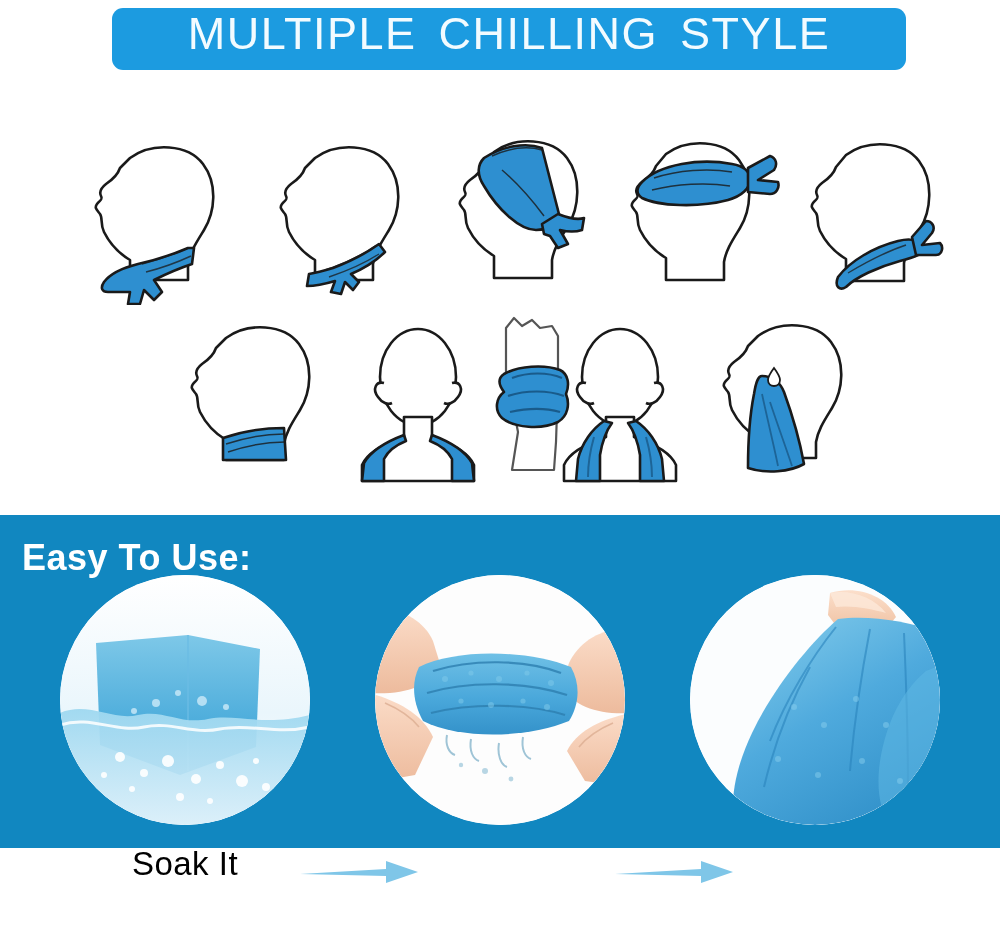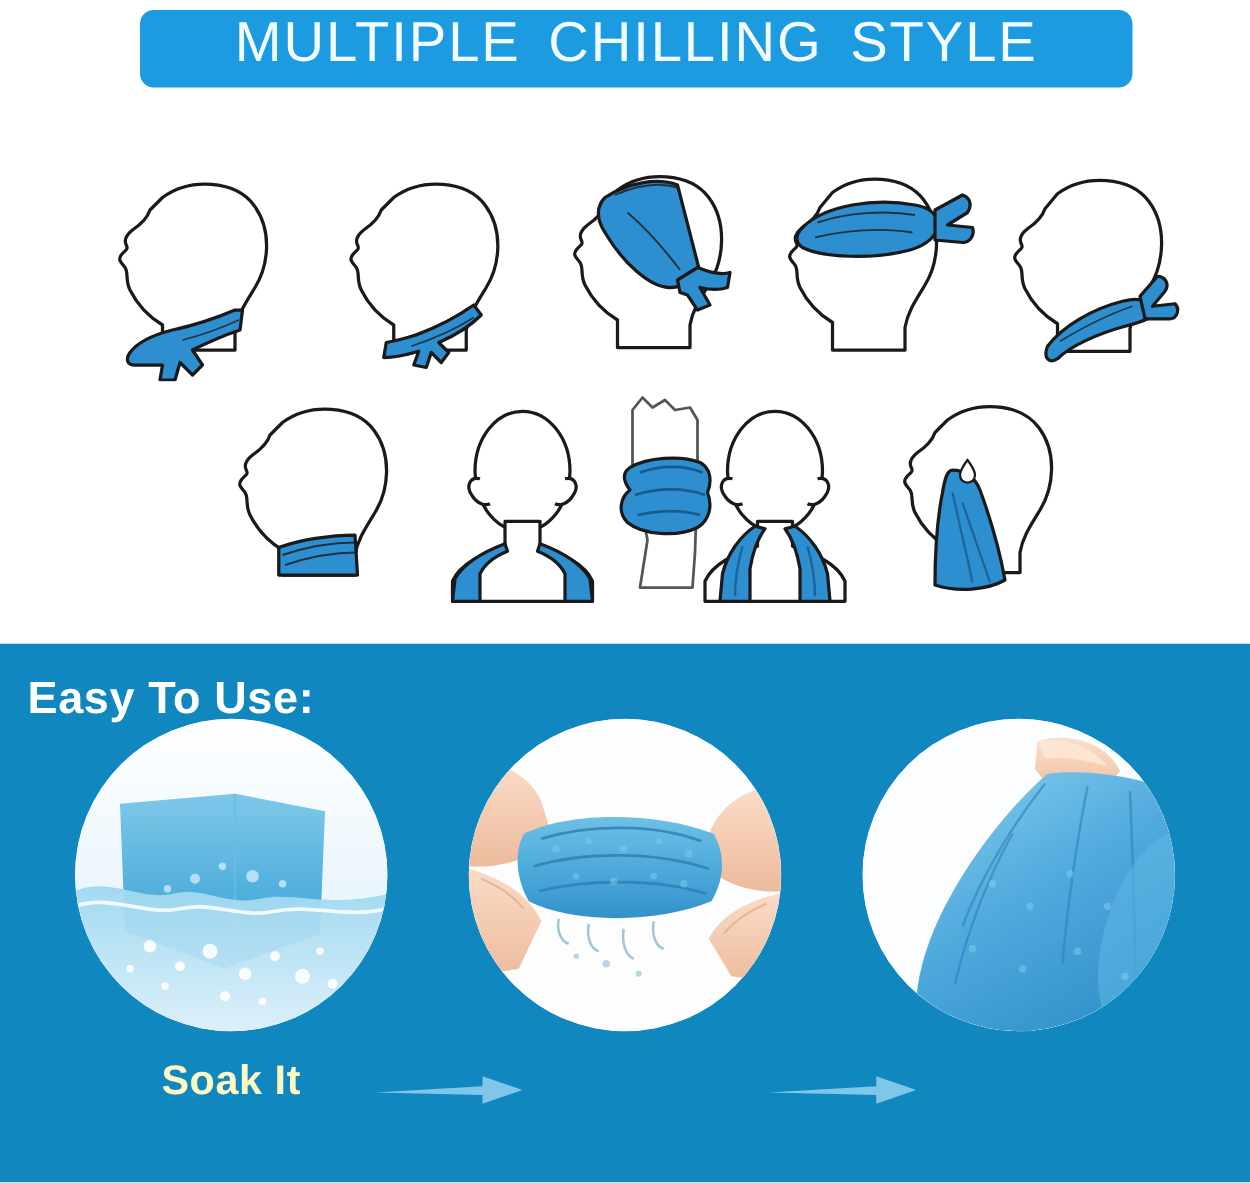--- a/index.html
+++ b/index.html
@@ -24,44 +24,43 @@
     white-space:nowrap;
   }
   .banner-text .gap{display:inline-block;width:22px;}
 
   
   .styles-area{position:absolute;left:0;top:80px;width:1000px;height:430px;background:#fff;}
   .fig{position:absolute;}
 
   
   .use-panel{
-    position:absolute;left:0;top:515px;width:1000px;height:431px;
+    position:absolute;left:0;top:515px;width:1000px;height:333px;
     background:#1187C0;
   }
   .use-title{
     position:absolute;left:22px;top:22px;
     color:#ffffff;font-size:36px;font-weight:bold;
     letter-spacing:.5px;
     font-family:"Liberation Sans", sans-serif;
   }
 
   .photo{
     position:absolute;top:60px;width:250px;height:250px;border-radius:50%;
     overflow:hidden;background:#fff;
   }
   .photo-1{left:60px;}
   .photo-2{left:375px;}
   .photo-3{left:690px;}
 
   .steps{position:absolute;left:0;top:330px;width:1000px;height:80px;}
   .step-label{
     position:absolute;top:0;width:230px;text-align:center;
-    color:#fef9c3;font-size:33px;letter-spacing:.5px;
+    color:#000000;font-size:33px;letter-spacing:.5px;
     font-family:"Liberation Sans", sans-serif;
-    font-weight:bold;
   }
   .step-1{left:70px;}
   .step-2{left:385px;}
   .step-3{left:700px;}
   .arrow{position:absolute;top:12px;width:120px;height:30px;}
   .arrow-1{left:300px;}
   .arrow-2{left:615px;}
 </style>
 </head>
 <body>

